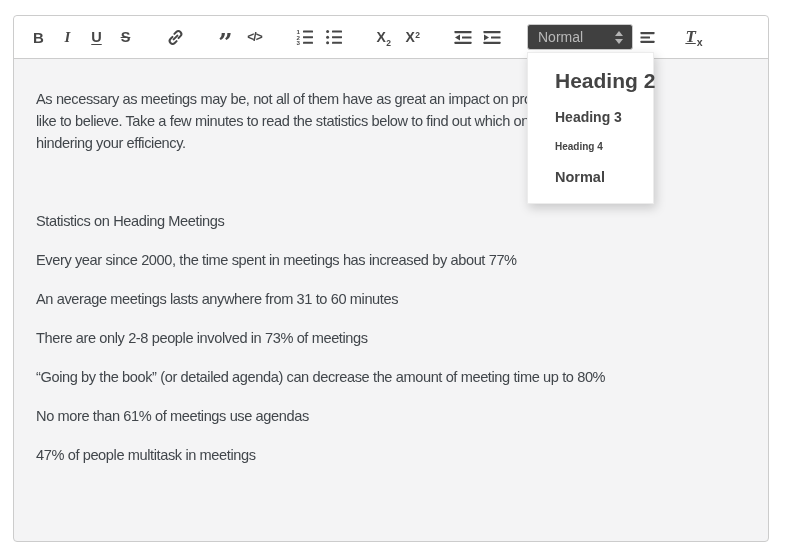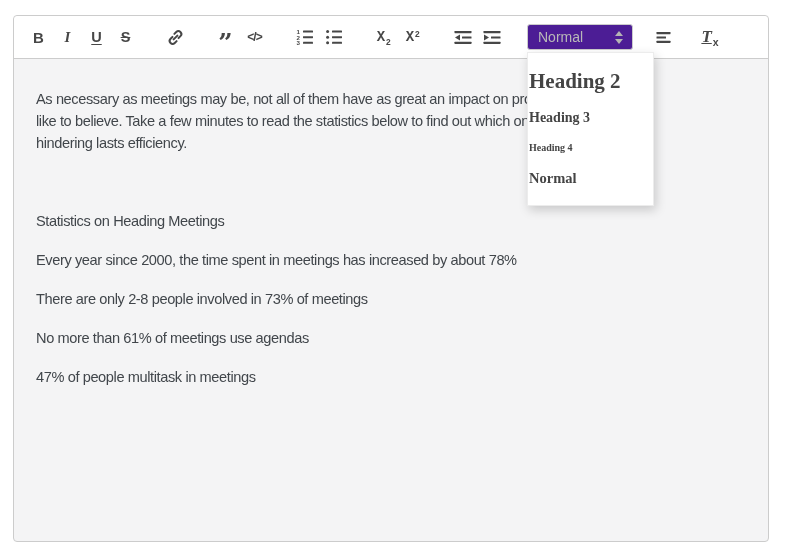--- a/index.html
+++ b/index.html
@@ -46,55 +46,55 @@
   .glyph-b { font-weight: 700; font-size: 15px; }
   .glyph-i { font-family: "Liberation Serif", serif; font-style: italic; font-weight: 700; font-size: 15px; }
   .glyph-u { font-weight: 600; font-size: 14.5px; text-decoration: underline; text-underline-offset: 2px; }
   .glyph-s { font-weight: 600; font-size: 14.5px; text-decoration: line-through; }
   .glyph-quote {
     font-family: "DejaVu Serif", serif;
     font-weight: 700; font-size: 25px;
     line-height: 0; position: relative; top: 6px;
   }
   .glyph-code { font-weight: 700; font-size: 12px; letter-spacing: -1px; }
-  .glyph-xbase { font-weight: 600; font-size: 14px; font-family: Liberation Mono, monospace; }
+  .glyph-xbase { font-weight: 600; font-size: 14px; }
   .subn { font-size: 8.5px; font-weight: 600; position: relative; top: 4px; left: 0.5px; }
   .supn { font-size: 8.5px; font-weight: 600; position: relative; top: -4px; left: 0.5px; }
   .glyph-clean-t { font-family: "Liberation Serif", serif; font-style: italic; font-weight: 600; font-size: 17px; text-decoration: underline; text-underline-offset: 1px; }
   .glyph-clean-x { font-weight: 700; font-size: 10.5px; position: relative; top: 4px; left: 1px; }
   .tb-svg { display: block; }
 
   
   .hdr-select {
     position: relative;
     width: 106px; height: 26px;
     border: 1px solid #cccccc;
     border-radius: 3px;
-    background: #4c1d95;
+    background: #404040;
     display: flex; align-items: center; justify-content: space-between;
     padding: 0 9px 0 10px;
-    margin-right: 16px;
+    margin-right: 0;
     cursor: pointer;
   }
   .hdr-select-value { color: #b8b8b8; font-size: 14px; }
   .chevrons { display: flex; flex-direction: column; gap: 3px; }
   .chev-up   { width: 0; height: 0; border-left: 4px solid transparent; border-right: 4px solid transparent; border-bottom: 5px solid #b4b4b4; }
   .chev-down { width: 0; height: 0; border-left: 4px solid transparent; border-right: 4px solid transparent; border-top: 5px solid #b4b4b4; }
 
   .hdr-dropdown {
     position: absolute;
     top: 27px; left: -1px;
     width: 127px;
     background: #ffffff;
     border: 1px solid #ececec;
     box-shadow: 2px 4px 10px rgba(0,0,0,0.18);
     padding: 6px 0 10px;
     z-index: 20;
   }
-  .dd-item { padding: 8px 1px; color: #444444; cursor: pointer; white-space: nowrap; font-family: Liberation Serif, serif; }
+  .dd-item { padding: 8px 27px; color: #444444; cursor: pointer; white-space: nowrap; }
   .dd-h2 { font-size: 21px; font-weight: 700; padding-top: 10px; }
   .dd-h3 { font-size: 14px; font-weight: 700; }
   .dd-h4 { font-size: 10px; font-weight: 700; }
   .dd-normal { font-size: 14.5px; font-weight: 700; padding-top: 9px; }
 
   
   .editor-area {
     height: 483px;
     padding: 29px 22px;
     font-size: 14.6px;
@@ -230,35 +230,41 @@
         <span><span class="glyph-clean-t">T</span><span class="glyph-clean-x">x</span></span>
       </button>
     </div>
 
   </div>
 
   <div class="editor-area">
     <p>
       <span class="line">As necessary as meetings may be, not all of them have as great an impact on productivity as people</span>
       <span class="line">like to believe. Take a few minutes to read the statistics below to find out which ones are helping and</span>
-      <span class="line">hindering lasts efficiency.</span>
+      <span class="line">hindering your efficiency.</span>
     </p>
     <p>
       <span class="line"></span>
     </p>
     <p>
       <span class="line">Statistics on Heading Meetings</span>
     </p>
     <p>
-      <span class="line">Every year since 2000, the time spent in meetings has increased by about 78%</span>
+      <span class="line">Every year since 2000, the time spent in meetings has increased by about 77%</span>
+    </p>
+    <p>
+      <span class="line">An average meetings lasts anywhere from 31 to 60 minutes</span>
     </p>
     <p>
       <span class="line">There are only 2-8 people involved in 73% of meetings</span>
     </p>
     <p>
+      <span class="line">“Going by the book” (or detailed agenda) can decrease the amount of meeting time up to 80%</span>
+    </p>
+    <p>
       <span class="line">No more than 61% of meetings use agendas</span>
     </p>
     <p>
       <span class="line">47% of people multitask in meetings</span>
     </p>
   </div>
 
 </div>
 
 </body></html>

